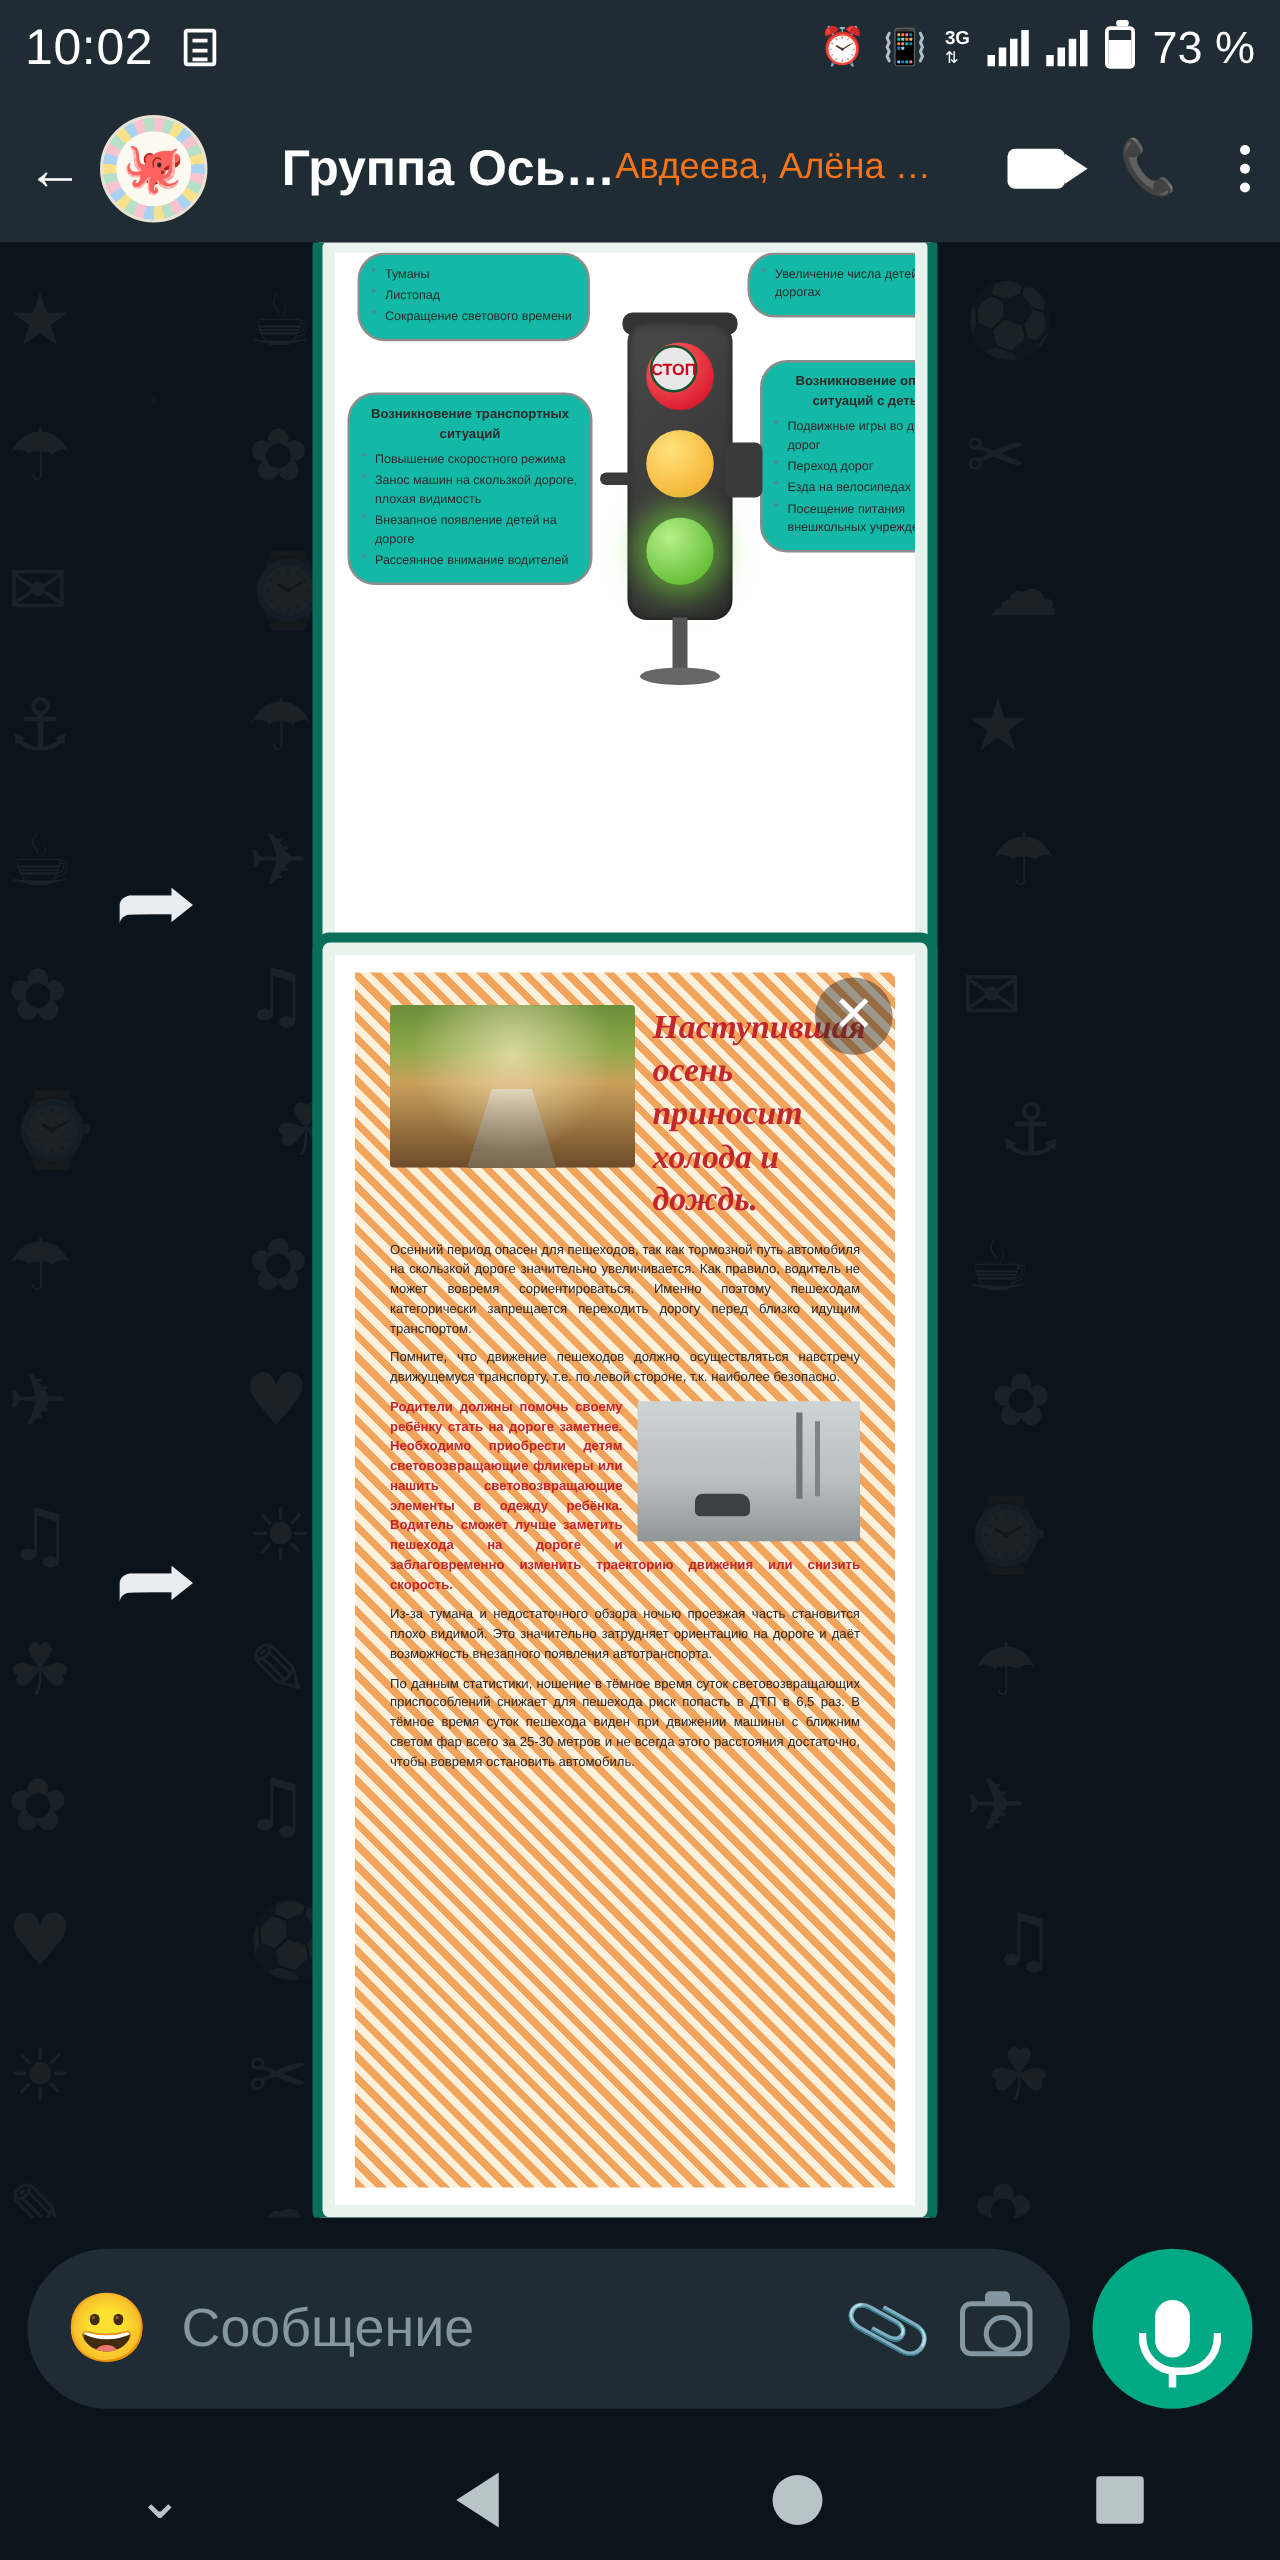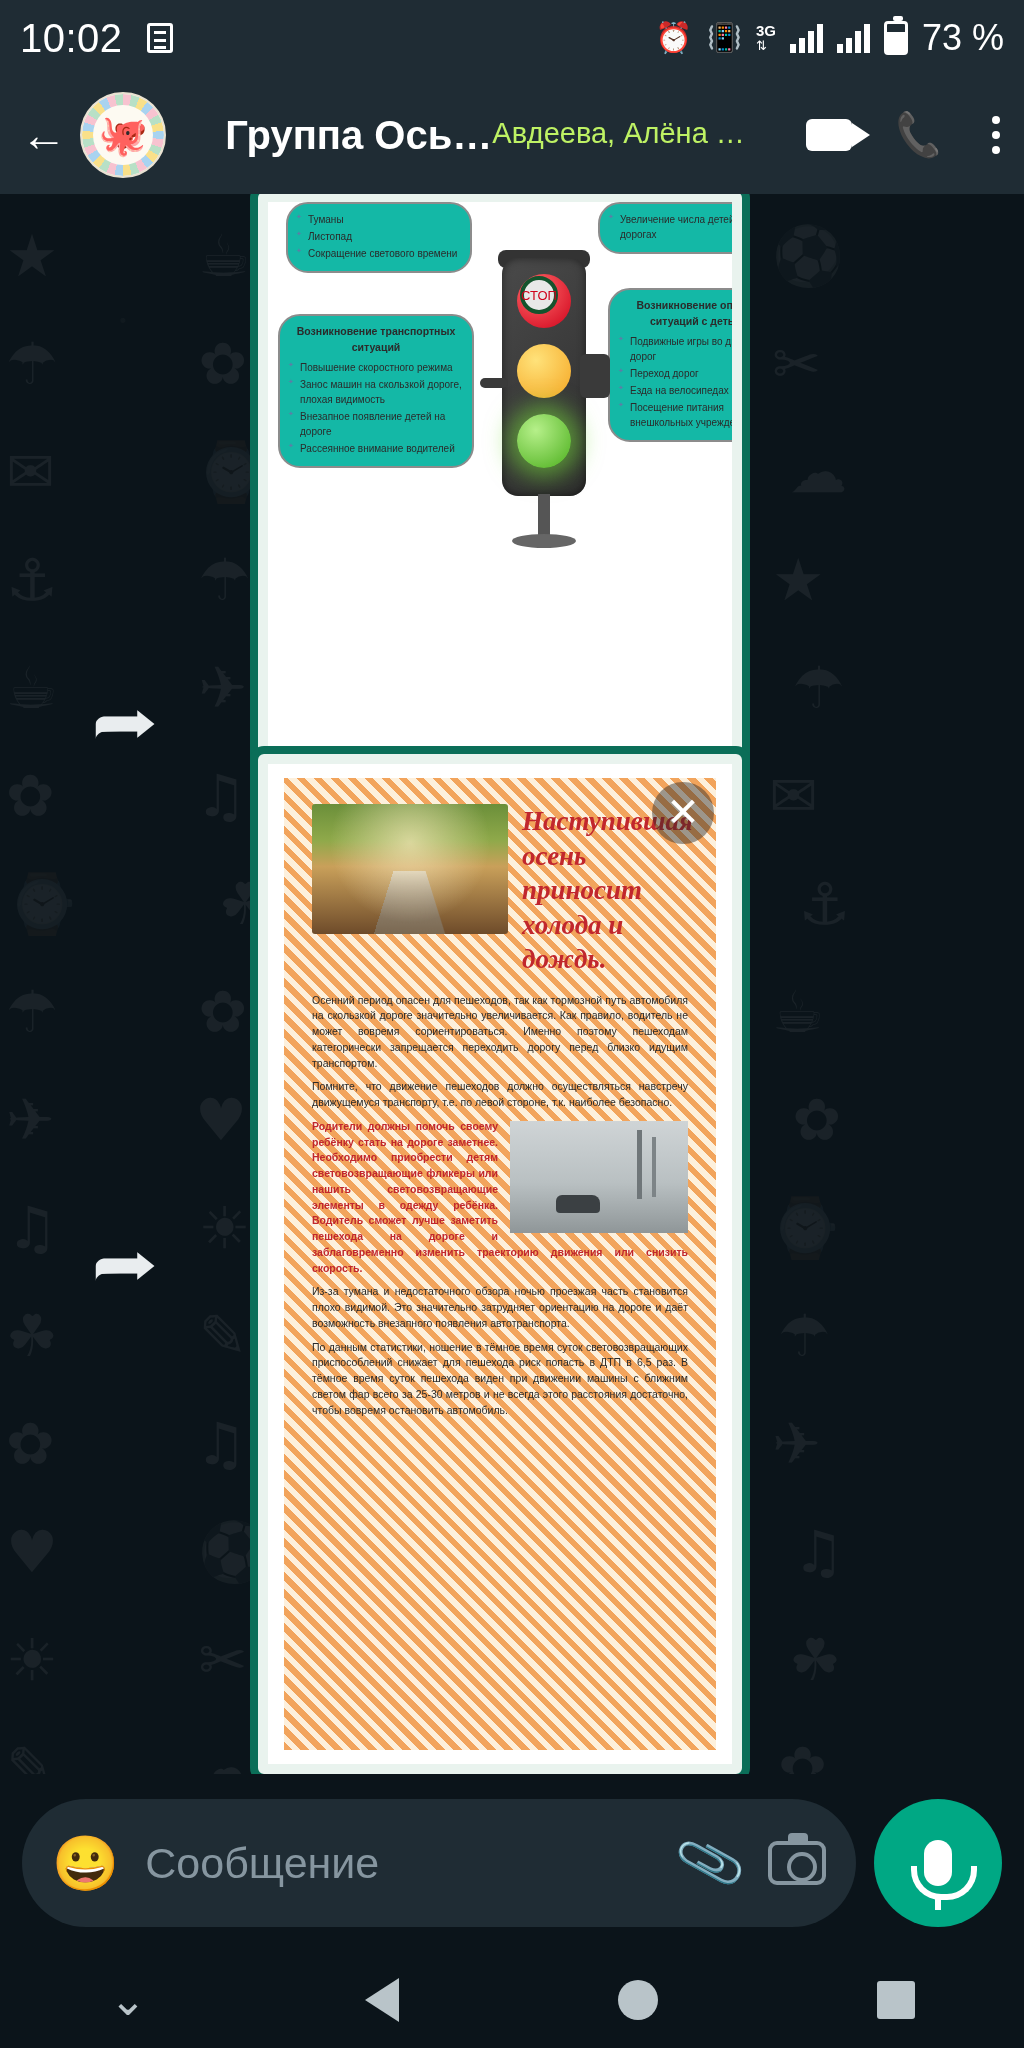--- a/index.html
+++ b/index.html
@@ -66,21 +66,21 @@
     position: absolute; inset: 0; border-radius: 50%;
     background:
       repeating-conic-gradient(#f7c3d0 0 12deg, #b8e0c6 12deg 24deg, #f9e08a 24deg 36deg, #a9d3f0 36deg 48deg);
   }
   .avatar .inner {
     position: absolute; inset: 11px; border-radius: 50%; background: #fdfaf2;
     display: flex; align-items: center; justify-content: center; font-size: 40px; line-height: 1;
   }
   .chat-titles { display: flex; flex-direction: row; justify-content: center; min-width: 0; flex: 1; }
   .chat-title { font-size: 40px; font-weight: 600; white-space: nowrap; overflow: hidden; }
-  .chat-sub { font-size: 29px; color: #bef264; white-space: nowrap; overflow: hidden; margin-top: 4px; }
+  .chat-sub { font-size: 29px; color: #f97316; white-space: nowrap; overflow: hidden; margin-top: 4px; }
   .head-actions { display: flex; align-items: center; gap: 42px; margin-left: 18px; }
   .ic-video {
     width: 46px; height: 32px; background: #fff; border-radius: 6px; position: relative; flex: none;
   }
   .ic-video::after {
     content: ""; position: absolute; right: -18px; top: 4px;
     border-top: 12px solid transparent; border-bottom: 12px solid transparent;
     border-left: 18px solid #fff;
   }
   .ic-phone { font-size: 40px; line-height: 1; transform: rotate(8deg); }
@@ -149,22 +149,22 @@
   .lamp.yellow { top: 86px; background: radial-gradient(circle at 35% 30%, #ffe27a, #f5a623); }
   .lamp.green { top: 156px; background: radial-gradient(circle at 35% 30%, #b6f08a, #4caf1d);
                 box-shadow: 0 0 22px 10px rgba(120,220,60,.55); }
   .tl-cap { position: absolute; left: 22px; top: -8px; width: 92px; height: 18px; background: #333; border-radius: 8px; }
   .tl-pole { position: absolute; left: 62px; top: 236px; width: 12px; height: 44px; background: #555; }
   .tl-base { position: absolute; left: 36px; top: 276px; width: 64px; height: 14px; background: #666; border-radius: 50%; }
   .tl-armL { position: absolute; left: 4px; top: 120px; width: 28px; height: 10px; background: #3a3a3a; border-radius: 5px; }
   .tl-armR { position: absolute; left: 104px; top: 96px; width: 30px; height: 44px; background: #3a3a3a; border-radius: 6px; }
   .tl-badge {
     position: absolute; left: 44px; top: 18px; width: 38px; height: 38px; border-radius: 50%;
-    background: #e8e8e8; border: 4px solid #14532d; color: #d0021b;
-    font-size: 13px; font-weight: 400; display: flex; align-items: center; justify-content: center;
+    background: #e8e8e8; border: 2px solid #14532d; color: #d0021b;
+    font-size: 13px; font-weight: 700; display: flex; align-items: center; justify-content: center;
   }
   .f1-footer {
     position: absolute; left: 0; right: 0; bottom: 0; padding: 14px 16px 10px;
   }
   .f1-slogan {
     color: #c62828; font-family: "Liberation Serif", serif; font-weight: 700; font-style: italic;
     font-size: 25px; text-align: center; letter-spacing: 0.2px;
   }
   .bubble-meta {
     position: absolute; right: 22px; bottom: 14px; display: flex; align-items: center; gap: 10px;

